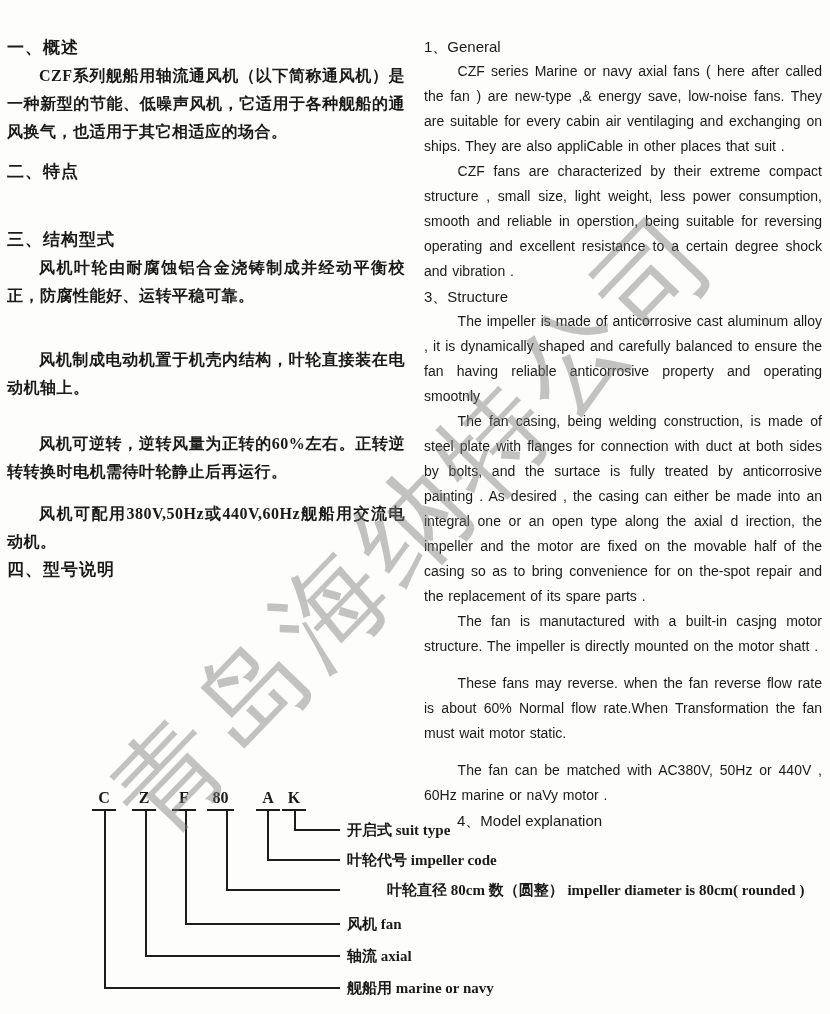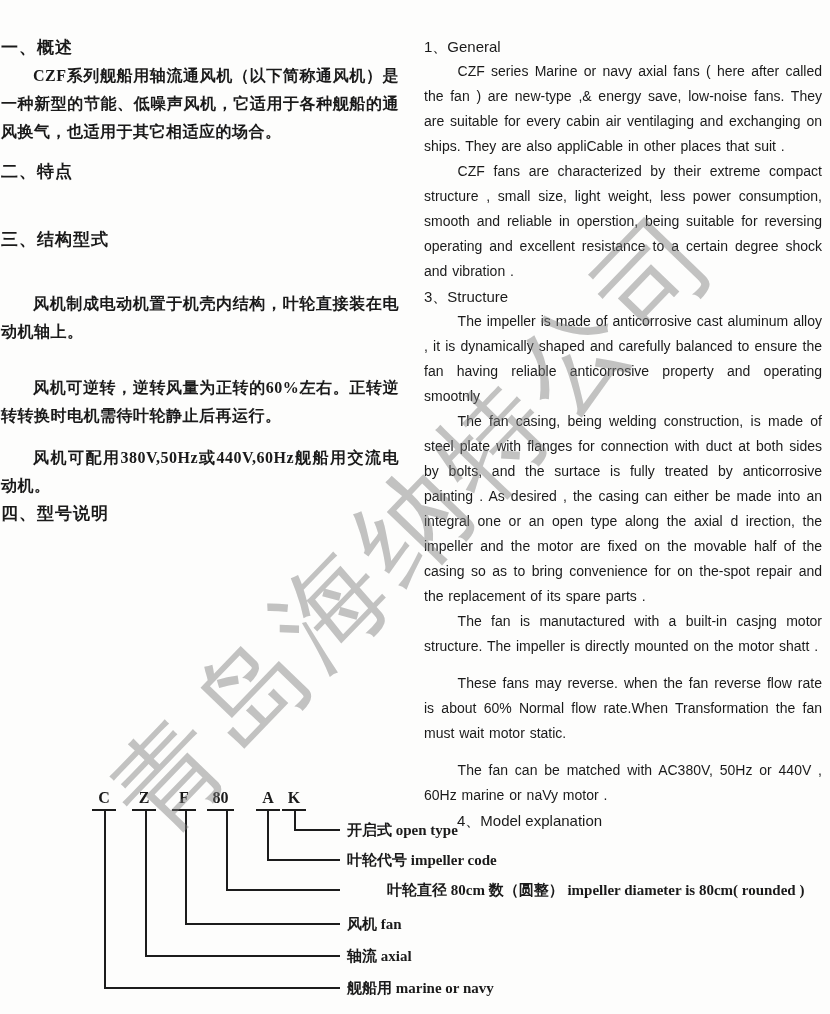--- a/index.html
+++ b/index.html
@@ -9,21 +9,21 @@
     height: 1014px;
     margin: 0 auto;
     background: #fdfdfc;
     overflow: hidden;
     font-family: "Liberation Serif", "DejaVu Serif", serif;
     color: #1a1a1a;
   }
 
   
   .col { position: absolute; top: 34px; }
-  .col-left  { left: 1px;  width: 398px; }
+  .col-left  { left: 7px;  width: 398px; }
   .col-right { left: 424px; width: 398px; }
 
   .col-left .sec-heading {
     font-size: 17px; font-weight: 700; line-height: 28px;
     margin: 0; letter-spacing: 1px;
   }
   .col-left p {
     font-size: 16px; font-weight: 600; line-height: 28px;
     margin: 0; text-align: justify; text-indent: 2em;
     letter-spacing: 0.5px;
@@ -114,20 +114,21 @@
 
 <div class="page">
 
   <div class="col col-left">
     <div class="sec-heading">一、概述</div>
     <p>CZF系列舰船用轴流通风机（以下简称通风机）是一种新型的节能、低噪声风机，它适用于各种舰船的通风换气，也适用于其它相适应的场合。</p>
 
     <div class="sec-heading m-h2">二、特点</div>
 
     <div class="sec-heading m-h3">三、结构型式</div>
+    <p>风机叶轮由耐腐蚀铝合金浇铸制成并经动平衡校正，防腐性能好、运转平稳可靠。</p>
     <p class="m-p3">风机制成电动机置于机壳内结构，叶轮直接装在电动机轴上。</p>
     <p class="m-p4">风机可逆转，逆转风量为正转的60%左右。正转逆转转换时电机需待叶轮静止后再运行。</p>
     <p class="m-p5">风机可配用380V,50Hz或440V,60Hz舰船用交流电动机。</p>
 
     <div class="sec-heading m-h4">四、型号说明</div>
   </div>
 
   <div class="col col-right">
     <div class="sec-heading">1、General</div>
     <p>CZF series Marine or navy axial fans ( here after called the fan ) are new-type ,&amp; energy save, low-noise fans. They are suitable for every cabin air ventilaging and exchanging on ships. They are also appliCable in other places that suit .</p>
@@ -152,21 +153,21 @@
     <span class="code-letter cl-a">A</span>
     <span class="code-letter cl-k">K</span>
 
     <div class="dg-line ln-k"></div>
     <div class="dg-line ln-a"></div>
     <div class="dg-line ln-80"></div>
     <div class="dg-line ln-f"></div>
     <div class="dg-line ln-z"></div>
     <div class="dg-line ln-c"></div>
 
-    <div class="dg-label lb-0">开启式 open type</div>
+    <div class="dg-label lb-0">开启式 suit type</div>
     <div class="dg-label lb-1">叶轮代号 impeller code</div>
     <div class="dg-label lb-2">叶轮直径 80cm 数（圆整）  impeller diameter is 80cm( rounded )</div>
     <div class="dg-label lb-3">风机 fan</div>
     <div class="dg-label lb-4">轴流 axial</div>
     <div class="dg-label lb-5">舰船用  marine or navy</div>
   </div>
 
   <div class="watermark">青岛海纳特公司</div>
 
 </div>

